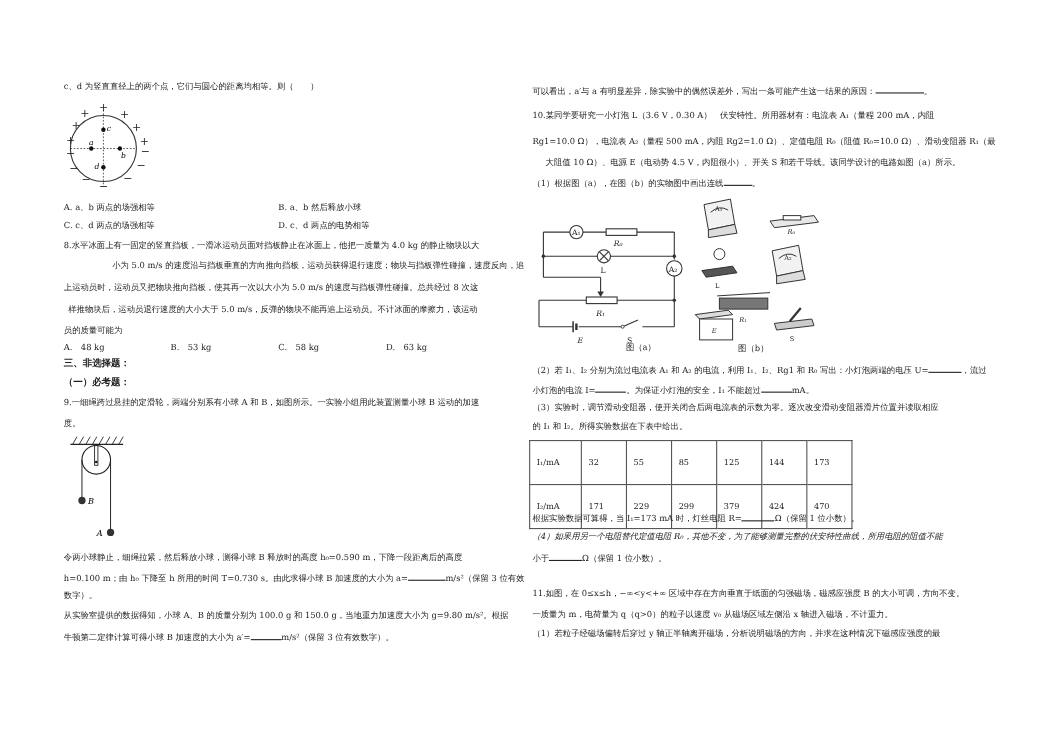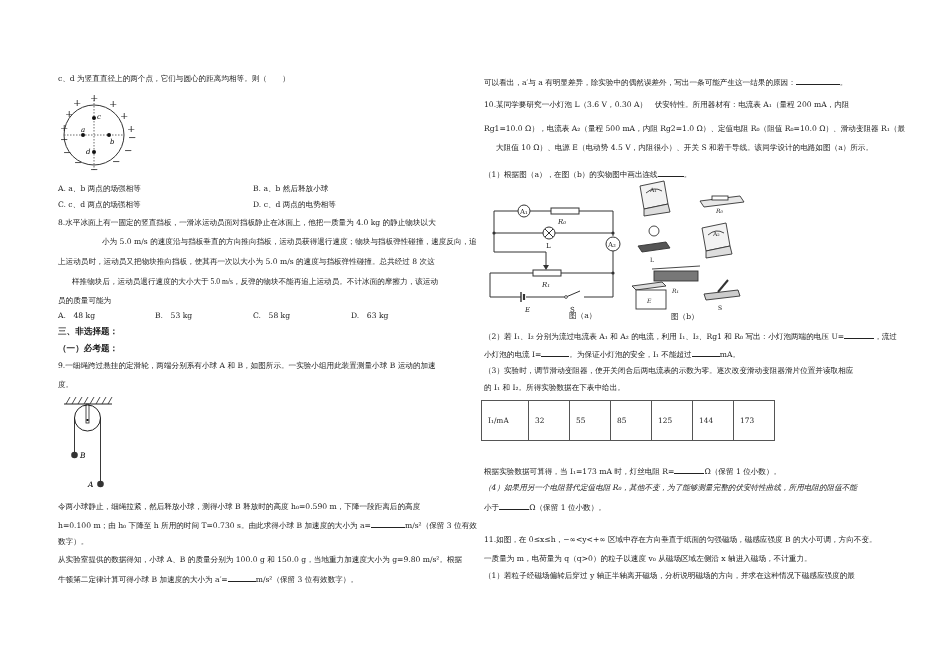--- a/index.html
+++ b/index.html
@@ -52,21 +52,21 @@
   </svg>
 
   <div class="ln" style="top:184px;left:0;">A. a、b 两点的场强相等</div>
   <div class="ln" style="top:184px;left:195px;">B. a、b 然后释放小球</div>
   <div class="ln" style="top:200px;left:0;">C. c、d 两点的场强相等</div>
   <div class="ln" style="top:200px;left:195px;">D. c、d 两点的电势相等</div>
 
   <div class="ln" style="top:218px;left:0;">8.水平冰面上有一固定的竖直挡板，一滑冰运动员面对挡板静止在冰面上，他把一质量为 4.0 kg 的静止物块以大</div>
   <div class="ln" style="top:237px;left:0;margin-left:44px;">小为 5.0 m/s 的速度沿与挡板垂直的方向推向挡板，运动员获得退行速度；物块与挡板弹性碰撞，速度反向，追</div>
   <div class="ln" style="top:257px;left:0;">上运动员时，运动员又把物块推向挡板，使其再一次以大小为 5.0 m/s 的速度与挡板弹性碰撞。总共经过 8 次这</div>
-  <div class="ln" style="top:277px;left:14px;font-family:Liberation Serif, serif;">样推物块后，运动员退行速度的大小大于 5.0 m/s，反弹的物块不能再追上运动员。不计冰面的摩擦力，该运动</div>
+  <div class="ln" style="top:277px;left:4px;">样推物块后，运动员退行速度的大小大于 5.0 m/s，反弹的物块不能再追上运动员。不计冰面的摩擦力，该运动</div>
   <div class="ln" style="top:296px;left:0;">员的质量可能为</div>
   <div class="ln" style="top:311px;left:0;">A.　48 kg</div>
   <div class="ln" style="top:311px;left:97px;">B.　53 kg</div>
   <div class="ln" style="top:311px;left:195px;">C.　58 kg</div>
   <div class="ln" style="top:311px;left:293px;">D.　63 kg</div>
 
   <div class="ln b" style="top:326px;left:0;font-size:8.6px;font-family:'DejaVu Sans',sans-serif;">三、非选择题：</div>
   <div class="ln b" style="top:343px;left:0;font-size:8.6px;font-family:'DejaVu Sans',sans-serif;">（一）必考题：</div>
 
   <div class="ln" style="top:361px;left:0;">9.一细绳跨过悬挂的定滑轮，两端分别系有小球 A 和 B，如图所示。一实验小组用此装置测量小球 B 运动的加速</div>
@@ -106,21 +106,21 @@
   </div>
 </div>
 
 <div class="col right">
   <div class="ln" style="top:76px;left:0;">
     <span>可以看出，a′与 a 有明显差异，除实验中的偶然误差外，写出一条可能产生这一结果的原因：</span><span class="blank" style="width:44px;"></span><span>。</span>
   </div>
   <div class="ln" style="top:100px;left:0;text-align:right;">10.某同学要研究一小灯泡 L（3.6 V，0.30 A）　伏安特性。所用器材有：电流表 A₁（量程 200 mA，内阻</div>
   <div class="ln" style="top:124px;left:0;">Rg1=10.0 Ω），电流表 A₂（量程 500 mA，内阻 Rg2=1.0 Ω）、定值电阻 R₀（阻值 R₀=10.0 Ω）、滑动变阻器 R₁（最</div>
   <div class="ln" style="top:143px;left:12px;">大阻值 10 Ω）、电源 E（电动势 4.5 V，内阻很小）、开关 S 和若干导线。该同学设计的电路如图（a）所示。</div>
-  <div class="ln" style="top:160px;left:0;margin-top:8px;">
+  <div class="ln" style="top:160px;left:0;">
     <span>（1）根据图（a），在图（b）的实物图中画出连线</span><span class="blank" style="width:26px;"></span><span>。</span>
   </div>
 
   <svg style="position:absolute;left:4px;top:196px;" width="135" height="118" viewBox="0 0 135 118">
     <g stroke="#333" stroke-width="1" fill="none">
       <line x1="6" y1="15" x2="30" y2="15"></line>
       <circle cx="36" cy="15" r="6"></circle>
       <line x1="42" y1="15" x2="63" y2="15"></line>
       <rect x="63" y="12" width="28" height="6"></rect>
       <line x1="91" y1="15" x2="125" y2="15"></line>
@@ -214,20 +214,29 @@
     <tbody>
         <tr>
       <td style="width:34px;">I₁/mA</td>
       <td style="width:28px;">32</td>
       <td style="width:28px;">55</td>
       <td style="width:28px;">85</td>
       <td style="width:28px;">125</td>
       <td style="width:28px;">144</td>
       <td style="width:28px;">173</td>
     </tr>
+    <tr>
+      <td>I₂/mA</td>
+      <td>171</td>
+      <td>229</td>
+      <td>299</td>
+      <td>379</td>
+      <td>424</td>
+      <td>470</td>
+    </tr>
   </tbody>
     </table>
 
   <div class="ln" style="top:465px;left:0;">
     <span>根据实验数据可算得，当 I₁=173 mA 时，灯丝电阻 R=</span><span class="blank" style="width:30px;"></span><span>Ω（保留 1 位小数）。</span>
   </div>
   <div class="ln" style="top:483px;left:0;font-style:italic;">（4）如果用另一个电阻替代定值电阻 R₀，其他不变，为了能够测量完整的伏安特性曲线，所用电阻的阻值不能</div>
   <div class="ln" style="top:501px;left:0;">
     <span>小于</span><span class="blank" style="width:30px;"></span><span>Ω（保留 1 位小数）。</span>
   </div>

